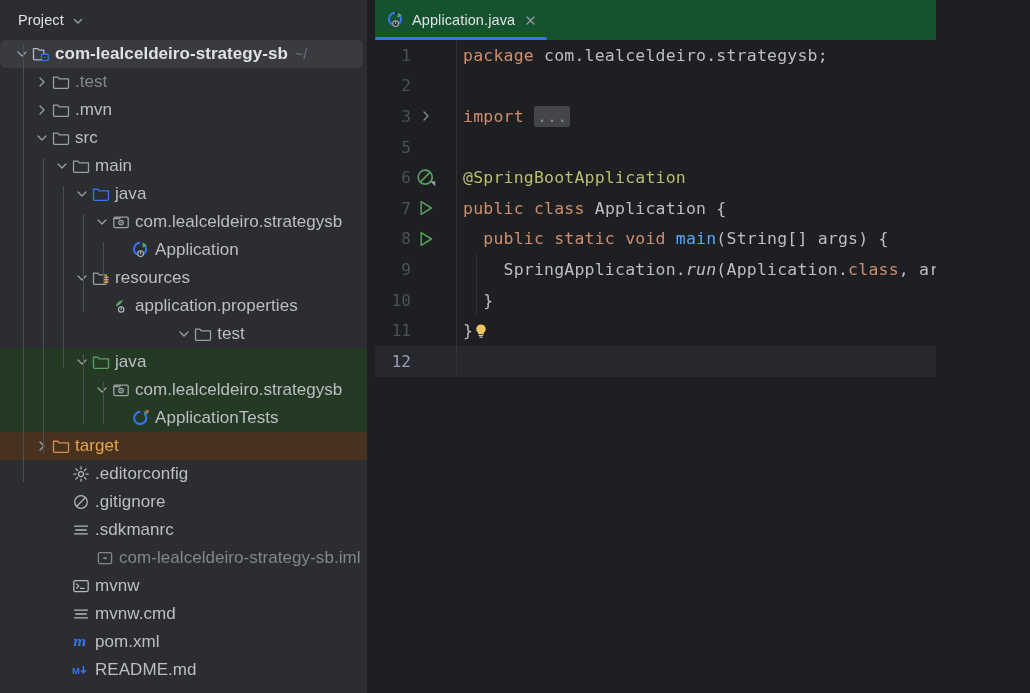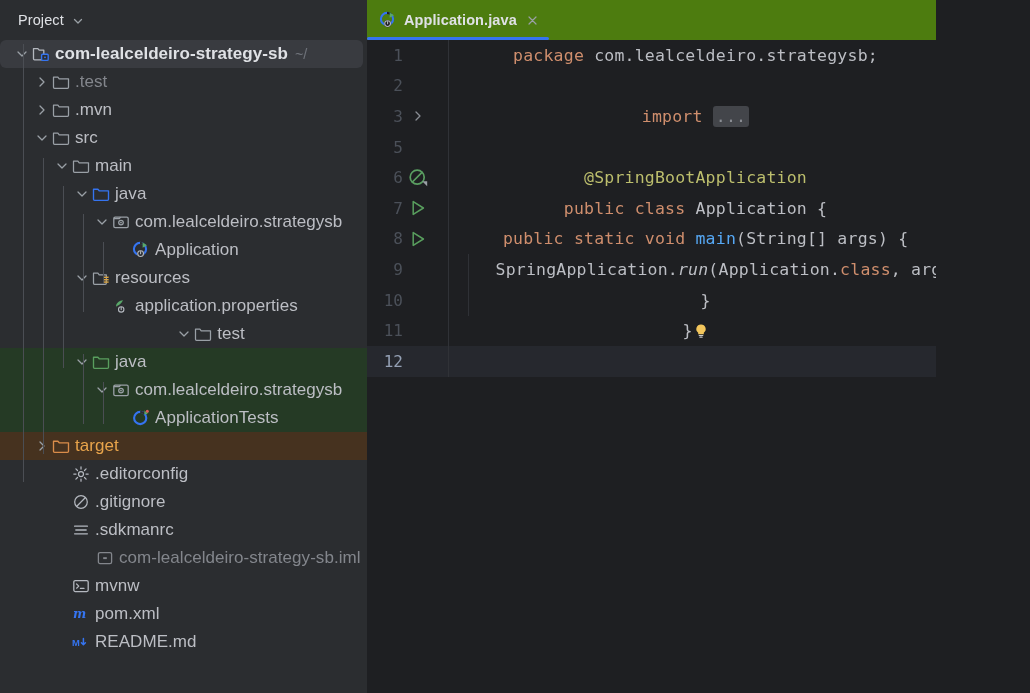--- a/index.html
+++ b/index.html
@@ -13,20 +13,21 @@
     overflow: hidden;
     font-family: "Liberation Sans", sans-serif;
     -webkit-font-smoothing: antialiased;
   }
   #app {
     position: relative;
     width: 936px;
     height: 693px;
     display: flex;
     background: #1e1f22;
+    gap: 8px;
   }
 
   
   #project-panel {
     position: relative;
     width: 367px;
     height: 693px;
     background: #2b2d30;
     flex: 0 0 367px;
     overflow: hidden;
@@ -126,22 +127,21 @@
   #editor {
     position: relative;
     flex: 1 1 auto;
     height: 693px;
     background: #1e1f22;
     overflow: hidden;
   }
   #tabbar {
     position: relative;
     height: 40px;
-    background: #4d7c0f;
-    font-weight: bold;
+    background: #14532d;
   }
   #tab {
     position: relative;
     display: inline-flex;
     align-items: center;
     height: 40px;
     padding: 0 10px 0 12px;
     box-sizing: border-box;
   }
   #tab .ticon { width:18px; height:18px; margin-right: 7px; display:flex; }
@@ -205,21 +205,20 @@
     position: absolute;
     left: 81px; top: 0; bottom: 0;
     width: 1px;
     background: #303237;
   }
   .ctext {
     flex: 1 1 auto;
     padding-left: 6px;
     color: #bcbec4;
     letter-spacing: .2px;
-    text-align: center;
   }
   .kw   { color: #cf8e6d; }
   .ann  { color: #bcbe6d; }
   .mth  { color: #56a8f5; }
   .ident{ color: #bcbec4; }
   .stat { font-style: italic; margin-top: 28px; }
   .fold {
     background: #43454a;
     border-radius: 3px;
     color: #8a8d94;
@@ -498,20 +497,29 @@
         <div class="row" style="padding-left: 54px;">
           <span class="arrow empty"></span>
           <span class="ico">
             <svg width="18" height="18" viewBox="0 0 18 18">
               <rect x="1.8" y="3.6" width="14.4" height="11" rx="1.5" fill="none" stroke="#b4b8bf" stroke-width="1.3"></rect>
               <path d="M4.6 7 L6.8 9.1 L4.6 11.2" fill="none" stroke="#b4b8bf" stroke-width="1.2" stroke-linecap="round" stroke-linejoin="round"></path>
               <path d="M8.4 11.4 h3.6" stroke="#b4b8bf" stroke-width="1.2" stroke-linecap="round"></path>
             </svg>
           </span>
           <span class="lbl">mvnw</span>
+        </div>
+        <div class="row" style="padding-left: 54px;">
+          <span class="arrow empty"></span>
+          <span class="ico">
+            <svg width="18" height="18" viewBox="0 0 18 18">
+              <path d="M2.6 5.2h12.8M3.8 9h10.4M2.6 12.8h12.8" stroke="#b4b8bf" stroke-width="1.3" stroke-linecap="round"></path>
+            </svg>
+          </span>
+          <span class="lbl">mvnw.cmd</span>
         </div>
         <div class="row" style="padding-left: 54px;">
           <span class="arrow empty"></span>
           <span class="ico">
             <svg width="18" height="18" viewBox="0 0 18 18">
               <text x="1" y="13.4" font-family="'DejaVu Serif', serif" font-style="italic" font-weight="700" font-size="12.5" fill="#3574f0">m</text>
             </svg>
           </span>
           <span class="lbl">pom.xml</span>
         </div>

